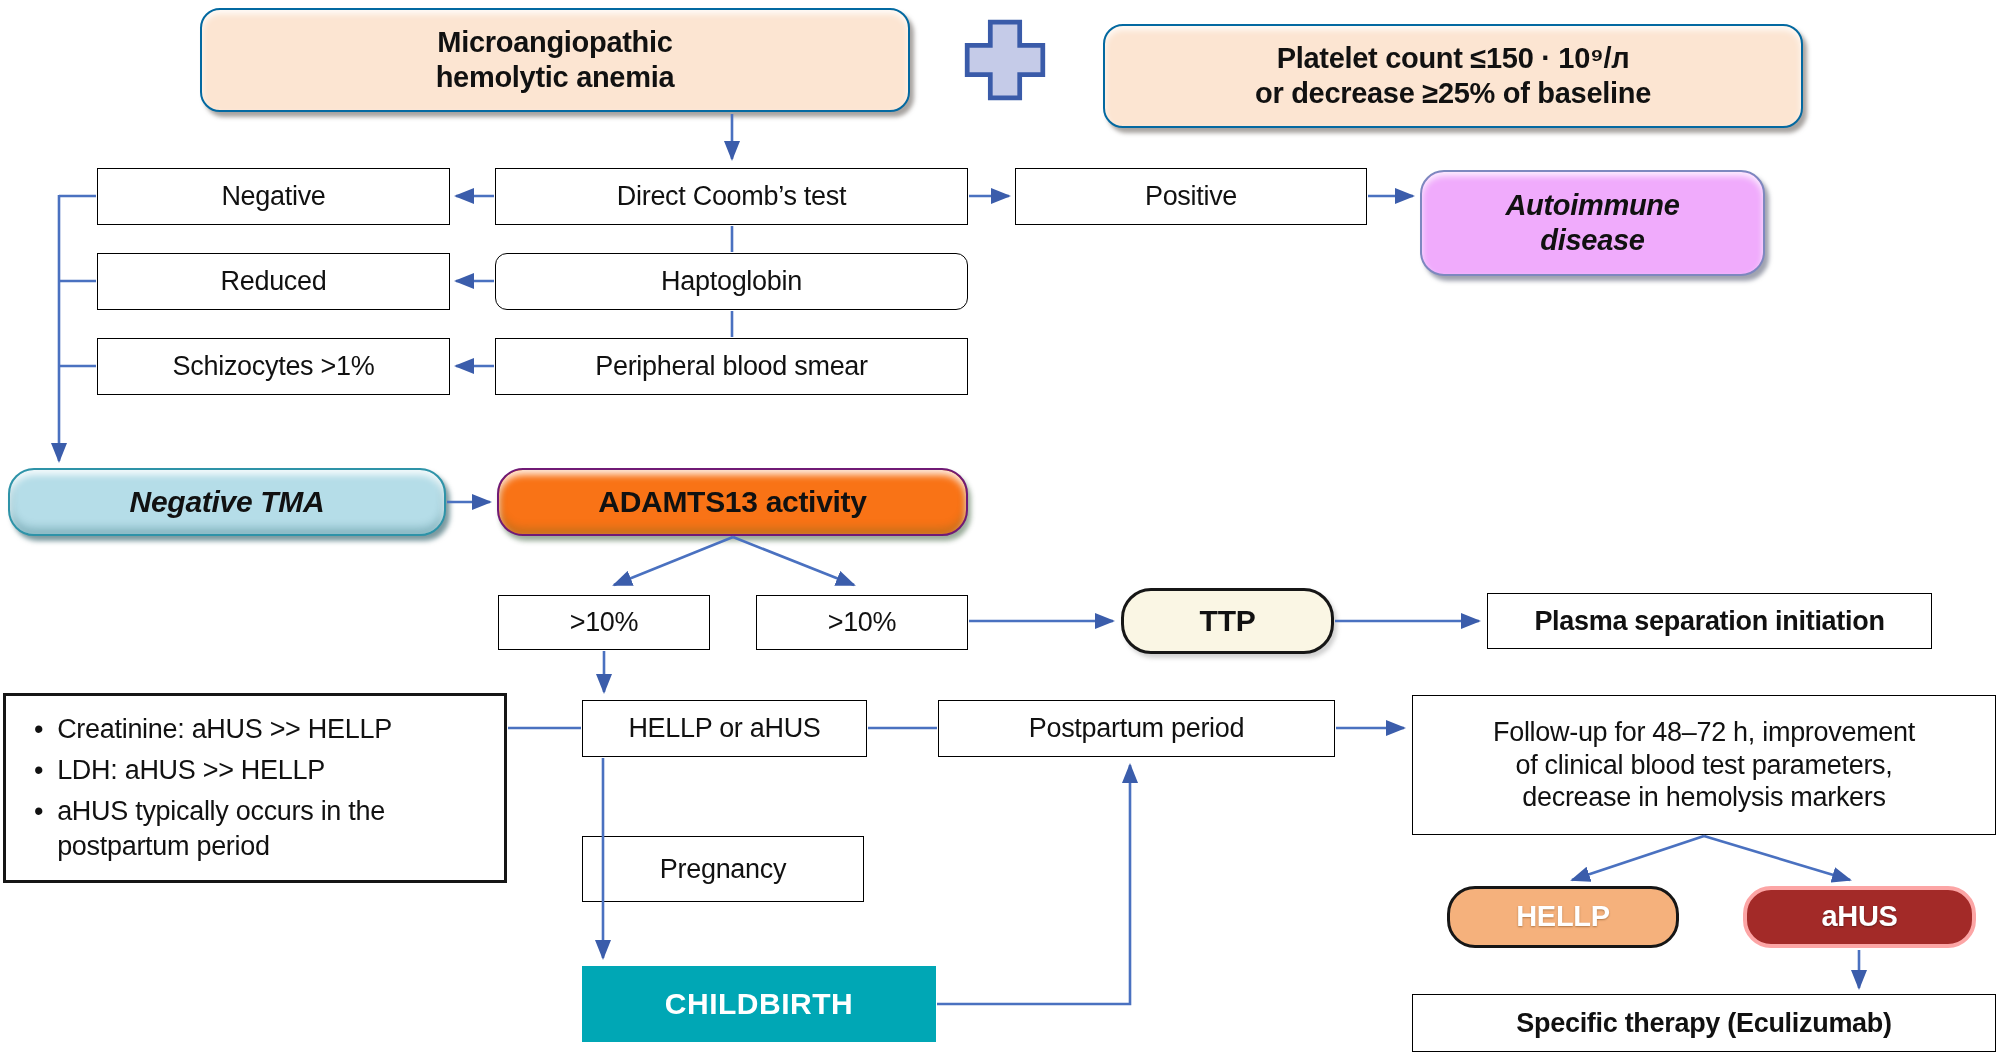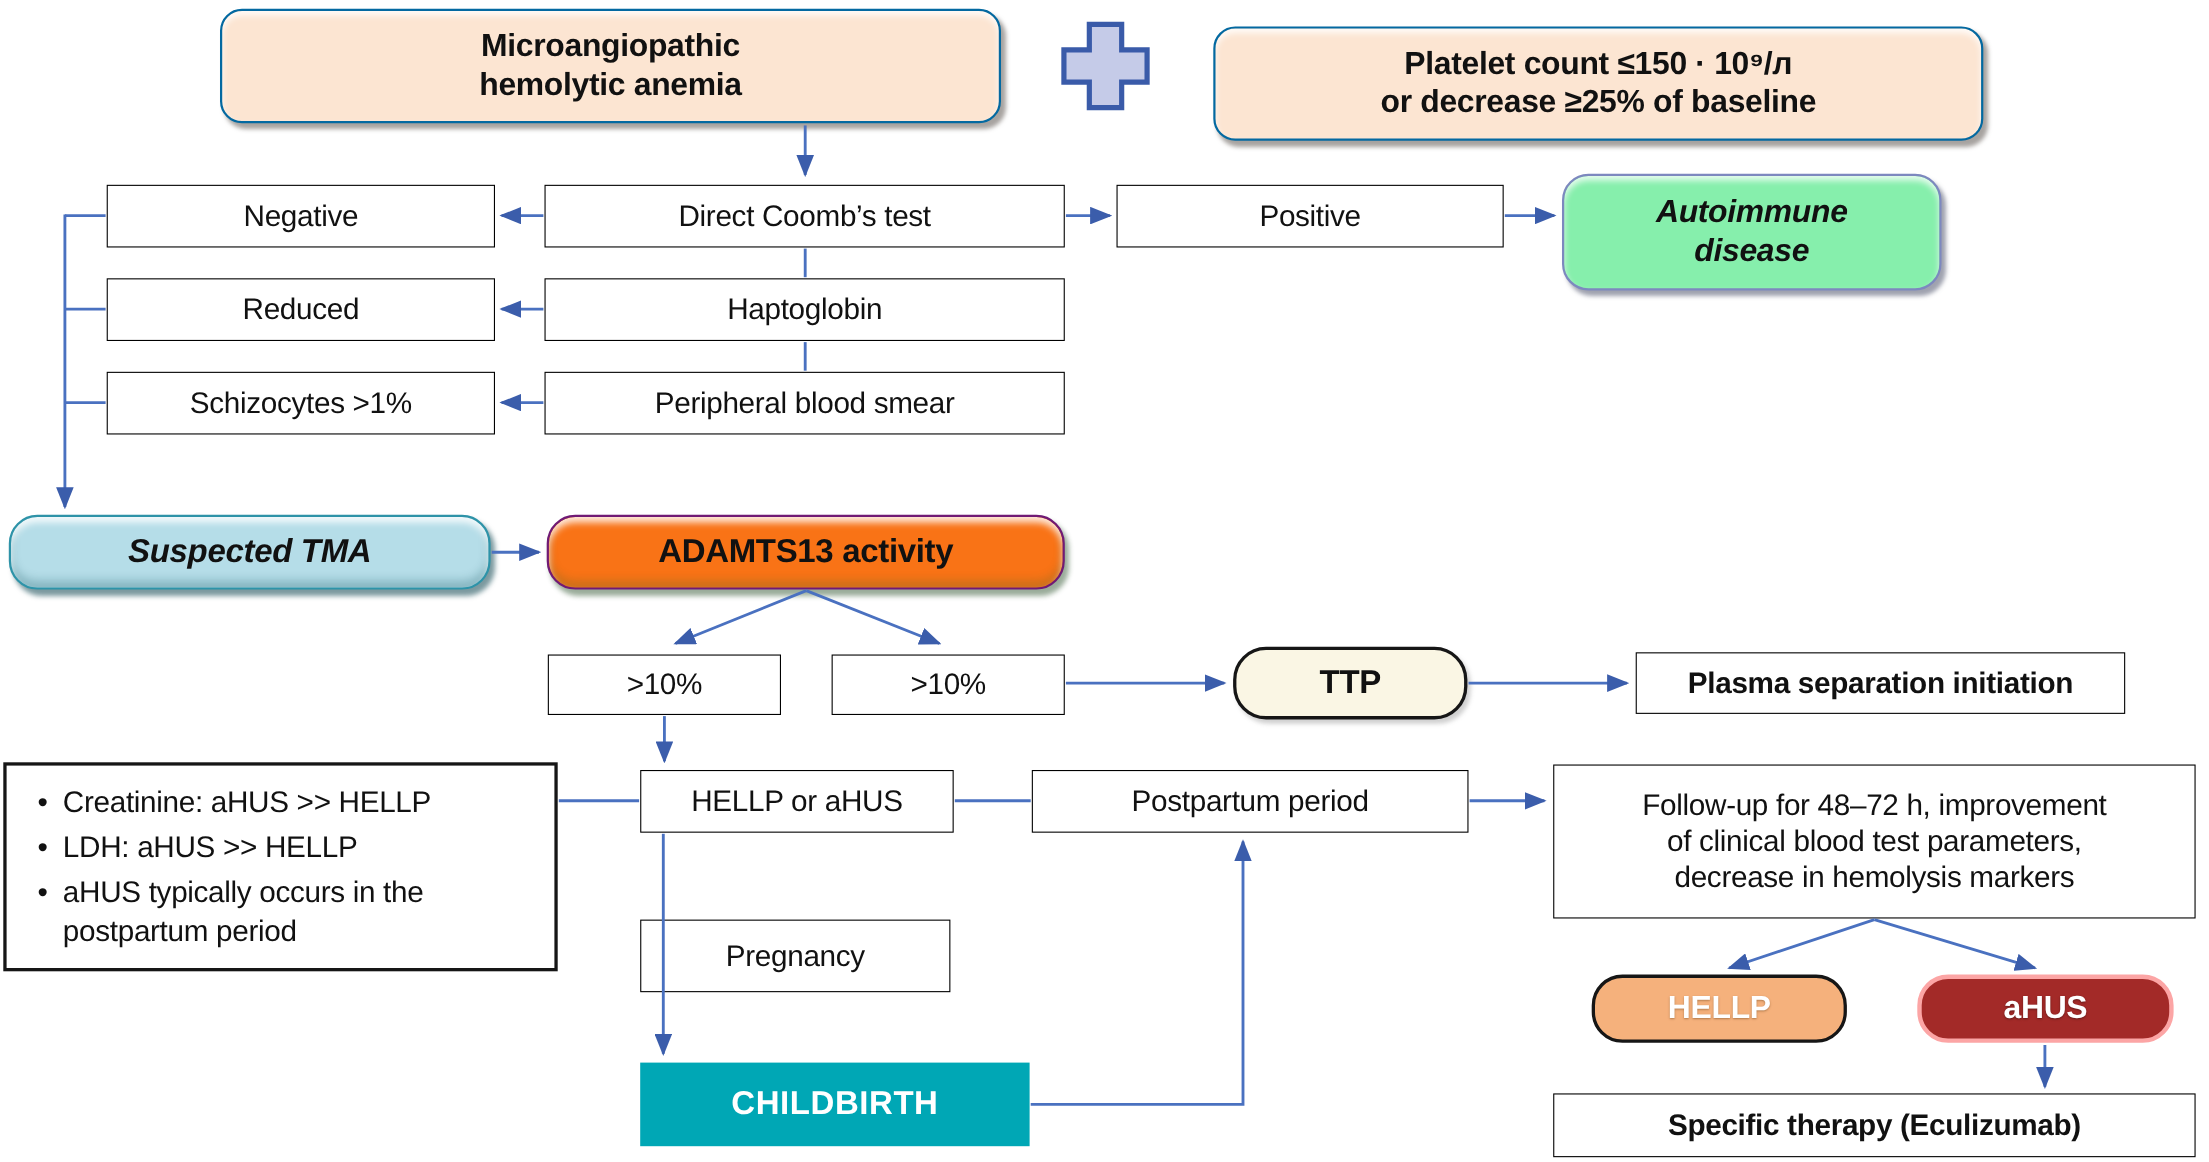--- a/index.html
+++ b/index.html
@@ -16,23 +16,24 @@
   .wbox{background:#ffffff;border:1px solid #000000;font-size:27px;font-weight:400;}
   .bold{font-weight:700;}
   
   .peach{
     background:#fce5d2;border:2px solid #0369a1;border-radius:20px;
     font-size:29px;font-weight:700;
     box-shadow:4px 5px 4px rgba(95,88,82,.55), inset 0 4px 6px rgba(255,255,255,.85);
   }
   
   .lavender{
-    background:#86efac;border:2px solid #7d88bf;border-radius:24px;
+    background:#f0abfc;border:2px solid #7d88bf;border-radius:24px;
     font-size:29px;font-weight:700;font-style:italic;
     box-shadow:4px 5px 4px rgba(80,85,110,.55), inset 0 4px 6px rgba(255,255,255,.8);
+    margin-top:12px;
   }
   
   .cyan{
     background:#b5dde8;border:2px solid #2e93a8;border-radius:26px;
     font-size:30px;font-weight:700;font-style:italic;
     box-shadow:4px 5px 5px rgba(15,70,80,.55), inset 0 5px 7px rgba(255,255,255,.85), inset 0 -6px 9px rgba(10,80,90,.28);
   }
   
   .green{
     background:#f97316;border:2px solid #701a75;border-radius:26px;
@@ -86,26 +87,26 @@
   <div class="node peach prewrap" style="left:1103px;top:24px;width:700px;height:104px;">Platelet count ≤150 · 10⁹/л
 or decrease ≥25% of baseline</div>
 
   <div class="node wbox" style="left:97px;top:168px;width:353px;height:57px;">Negative</div>
   <div class="node wbox" style="left:495px;top:168px;width:473px;height:57px;">Direct Coomb’s test</div>
   <div class="node wbox" style="left:1015px;top:168px;width:352px;height:57px;">Positive</div>
   <div class="node lavender prewrap" style="left:1420px;top:158px;width:345px;height:106px;">Autoimmune
 disease</div>
 
   <div class="node wbox" style="left:97px;top:253px;width:353px;height:57px;">Reduced</div>
-  <div class="node wbox" style="left:495px;top:253px;width:473px;height:57px;">Haptoglobin</div>
+  <div class="node wbox" style="left:495px;top:253px;width:473px;height:57px;border-radius:12px;">Haptoglobin</div>
 
   <div class="node wbox" style="left:97px;top:338px;width:353px;height:57px;">Schizocytes &gt;1%</div>
   <div class="node wbox" style="left:495px;top:338px;width:473px;height:57px;">Peripheral blood smear</div>
 
-  <div class="node cyan" style="left:8px;top:468px;width:438px;height:68px;">Suspected TMA</div>
+  <div class="node cyan" style="left:8px;top:468px;width:438px;height:68px;">Negative TMA</div>
   <div class="node green" style="left:497px;top:468px;width:471px;height:68px;">ADAMTS13 activity</div>
 
   <div class="node wbox" style="left:498px;top:595px;width:212px;height:55px;">&gt;10%</div>
   <div class="node wbox" style="left:756px;top:595px;width:212px;height:55px;">&gt;10%</div>
   <div class="node cream" style="left:1121px;top:588px;width:213px;height:66px;">TTP</div>
   <div class="node wbox bold" style="left:1487px;top:593px;width:445px;height:56px;">Plasma separation initiation</div>
 
   <div class="node bullets" style="left:3px;top:693px;width:504px;height:190px;">
     <div class="bullet-item">
       <span>Creatinine: aHUS &gt;&gt; HELLP</span>

